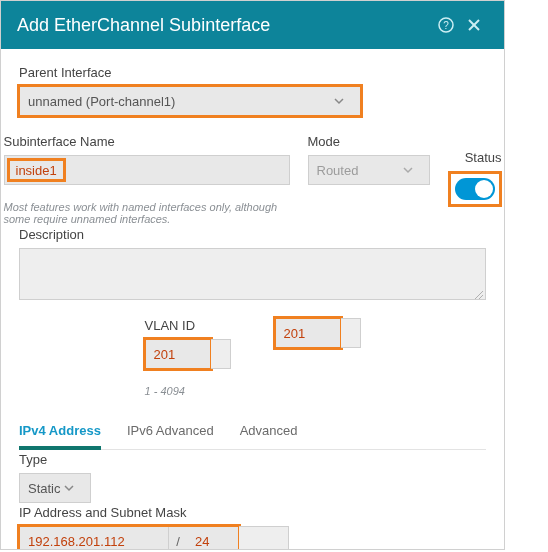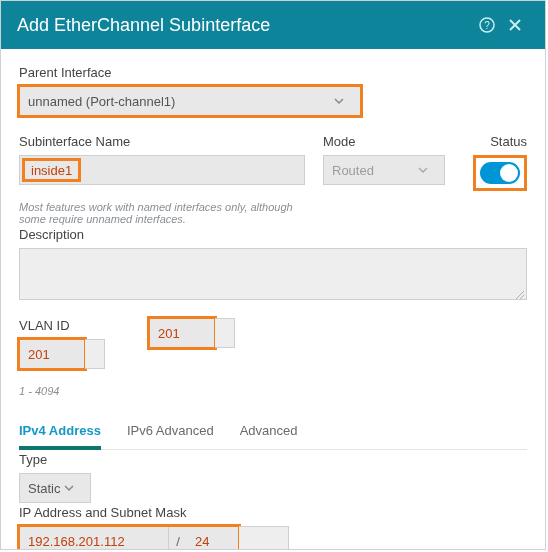--- a/index.html
+++ b/index.html
@@ -1,24 +1,24 @@
 <!DOCTYPE html>
 <html><head>
 <meta charset="utf-8">
 <style>
   * { box-sizing: border-box; margin: 0; padding: 0; }
   html, body { width: 548px; height: 552px; font-family: Arial, Helvetica, sans-serif; font-size: 13px; color: #4a4a4a; background: #fff; overflow: hidden; }
-  .dialog { width: 546px; height: 550px; border: 1px solid #d0d0d0; background: #fff; }
+  .dialog { width: 505px; height: 550px; border: 1px solid #d0d0d0; background: #fff; }
   .titlebar { background: #0d849a; color: #fff; height: 48px; display: flex; align-items: center; padding: 0 16px; }
   .titlebar .title { flex: 1; font-size: 18px; }
   .titlebar .icon-btn { width: 28px; height: 28px; display: flex; align-items: center; justify-content: center; color: #cceef3; cursor: pointer; }
   .titlebar .icon-btn svg { display: block; }
   .body { padding: 16px 18px 18px 18px; height: calc(100% - 48px); overflow: hidden; }
   .label { font-size: 13px; color: #444; margin-bottom: 6px; }
-  .row { display: flex; gap: 18px; align-items: flex-start; }
+  .row { display: flex; gap: 18px; align-items: flex-start; justify-content: center; }
   .col { display: flex; flex-direction: column; }
   .help { font-size: 11px; color: #8a8f94; font-style: italic; margin-top: 16px; }
   .select { height: 30px; border: 1px solid #cfcfcf; background: #e8e8e8; padding: 0 26px 0 8px; font-size: 13px; color: #555; position: relative; display: flex; align-items: center; }
   .select .chev { position: absolute; right: 8px; top: 50%; transform: translateY(-50%); color: #888; }
   .input { height: 30px; border: 1px solid #cfcfcf; background: #e8e8e8; padding: 0 8px; font-size: 13px; color: #c2410c; display: flex; align-items: center; }
   .textarea { border: 1px solid #cfcfcf; background: #eeeeee; height: 52px; padding: 6px 8px; position: relative; }
   .textarea .resize { position: absolute; right: 2px; bottom: 2px; width: 10px; height: 10px; color: #b0b0b0; }
   .highlight { outline: 3px solid #f08020; outline-offset: -1px; }
 
   .toggle { width: 40px; height: 22px; border-radius: 11px; position: relative; background: #0096d6; }
@@ -95,21 +95,21 @@
         <div class="select mode-select">
           <span style="color:#9c9c9c;">Routed</span>
           <span class="chev">
             <svg class="chev" viewBox="0 0 10 10">
                 <path d="M1 3 L5 7 L9 3" fill="none" stroke="#aaa" stroke-width="1.5"></path>
               </svg>
           </span>
         </div>
       </div>
       <div class="col" style="flex:1; align-items:flex-end;">
-        <div class="label" style="align-self:flex-end;">Status</div>
+        <div class="label" style="align-self:flex-end;margin-top:16px;">Status</div>
         <span class="status-hlbox">
           <div class="toggle">
             <div class="knob"></div>
           </div>
         </span>
       </div>
     </div>
 
     <div class="section-gap-sm">
       <div class="label">Description</div>

